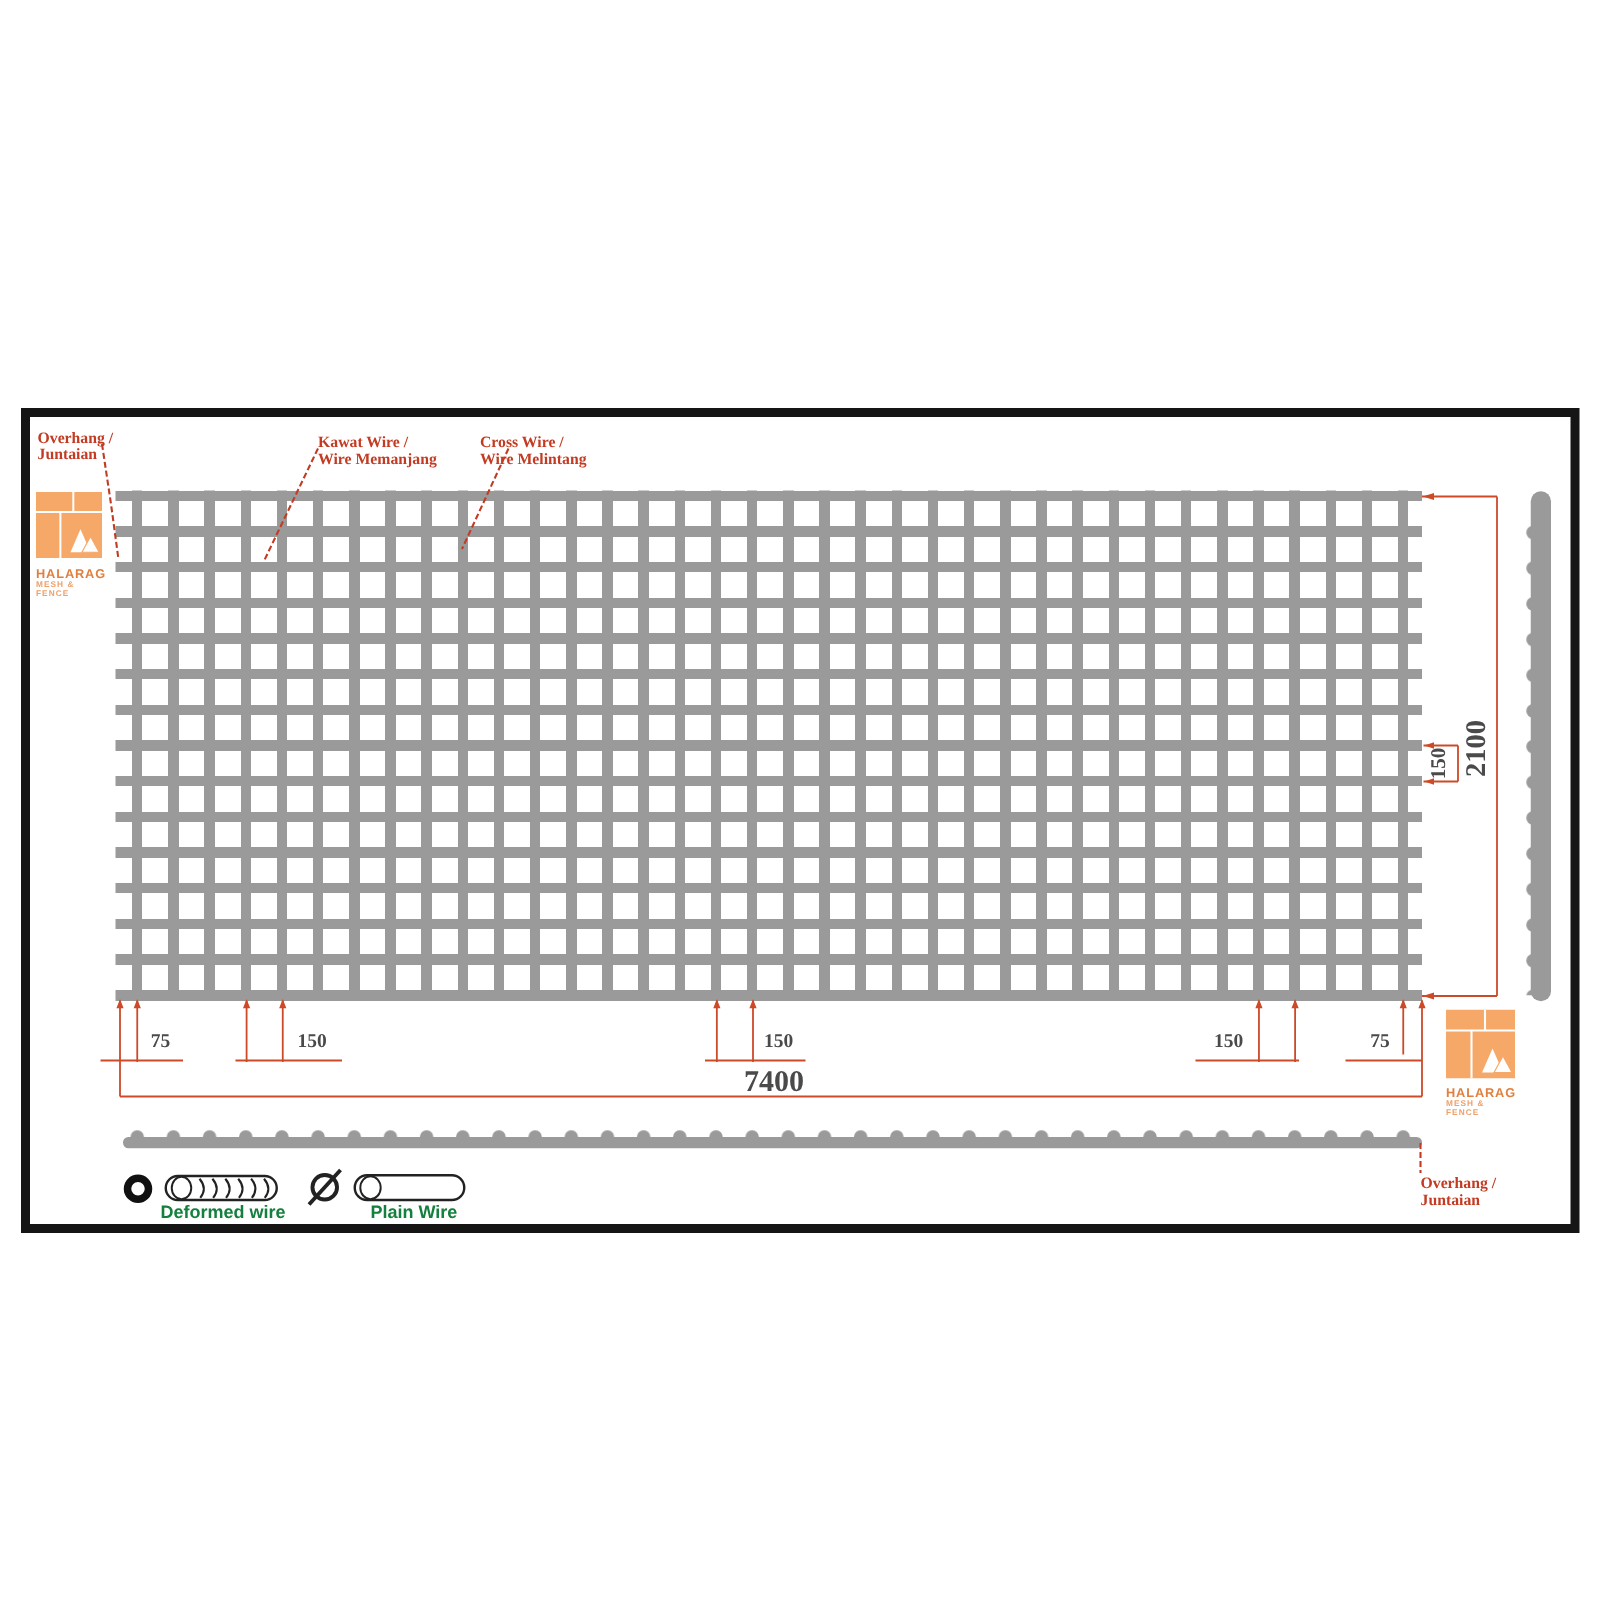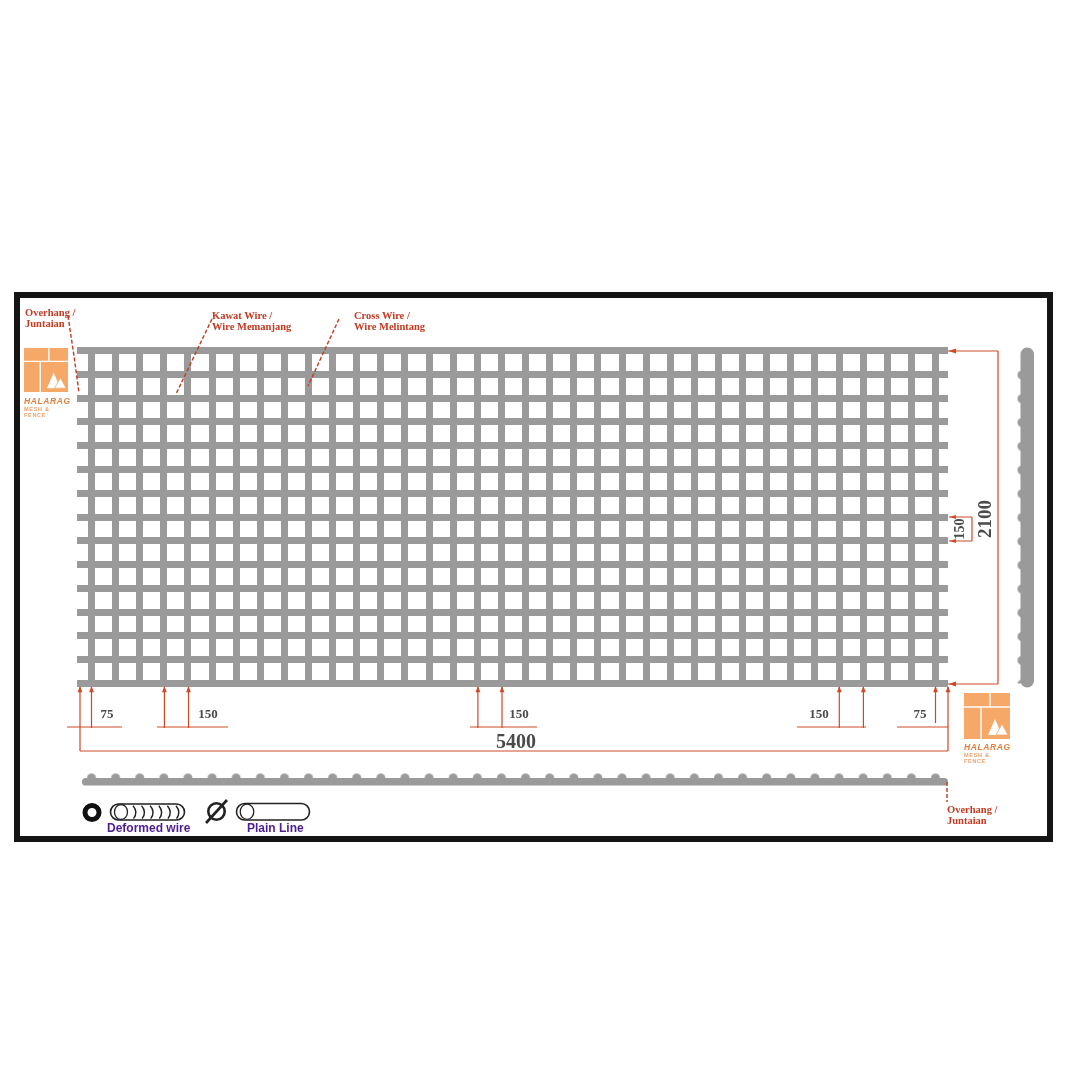--- a/index.html
+++ b/index.html
@@ -1,40 +1,40 @@
 <!DOCTYPE html>
 <html><head>
 <meta charset="utf-8">
 <style>
   html,body{margin:0;padding:0;background:#fff;}
   .page{position:relative;width:1080px;height:1060px;background:#fff;overflow:hidden;
-        font-family:"Liberation Sans",sans-serif;margin-top:20px;}
+        font-family:"Liberation Sans",sans-serif;}
   .abs{position:absolute;}
   .frame{left:14px;top:272px;width:1039px;height:550px;border:6px solid #151515;
          box-sizing:border-box;background:#fff;}
   
   .mesh-line-wires{left:77px;top:327px;width:871px;height:341px;
     background:repeating-linear-gradient(to bottom,#9a9a9a 0px,#9a9a9a 7px,transparent 7px,transparent 23.786px);}
   .mesh-cross-wires{left:88px;top:327px;width:852px;height:340px;
     background:repeating-linear-gradient(to right,#9a9a9a 0px,#9a9a9a 7px,transparent 7px,transparent 24.114px);}
   .overlay{left:0;top:0;width:1080px;height:1080px;}
   
   .ann{color:#c23b22;font-family:"Liberation Serif",serif;font-weight:bold;
        font-size:10.5px;line-height:11px;white-space:nowrap;}
   
   .dim{color:#4a4a4a;font-family:"Liberation Serif",serif;font-weight:bold;
        font-size:13px;text-align:center;white-space:nowrap;}
   .dim-big{font-size:20px;}
   .dim-v{transform:rotate(-90deg);transform-origin:center;}
   
   .logo{width:46px;text-align:left;}
-  .logo .word{color:#e08040;font-weight:bold;font-size:8.5px;letter-spacing:0.6px;line-height:9px;font-style:italic;}
+  .logo .word{color:#e08040;font-weight:bold;font-size:8.5px;letter-spacing:0.6px;line-height:9px;}
   .logo .tag{color:#eda06a;font-weight:bold;font-size:5.5px;letter-spacing:0.7px;line-height:6px;}
   
-  .leg{color:#4c1d95;font-weight:bold;font-size:12px;white-space:nowrap;}
+  .leg{color:#15803d;font-weight:bold;font-size:12px;white-space:nowrap;}
 </style>
 </head>
 <body>
 
 <div class="page">
 
   <div class="abs frame"></div>
 
   <div class="abs mesh-line-wires"></div>
   <div class="abs mesh-cross-wires"></div>
@@ -113,35 +113,35 @@
   </svg>
 
   <div class="abs ann" style="left:25px;top:287px;">
     <div>Overhang /</div>
     <div>Juntaian</div>
   </div>
   <div class="abs ann" style="left:212px;top:290px;">
     <div>Kawat Wire /</div>
     <div>Wire Memanjang</div>
   </div>
-  <div class="abs ann" style="left:354px;top:290px;">
+  <div class="abs ann" style="left:320px;top:290px;">
     <div>Cross Wire /</div>
     <div>Wire Melintang</div>
   </div>
   <div class="abs ann" style="left:947px;top:784px;">
     <div>Overhang /</div>
     <div>Juntaian</div>
   </div>
 
   <div class="abs dim" style="left:85px;top:686px;width:44px;">75</div>
   <div class="abs dim" style="left:186px;top:686px;width:44px;">150</div>
   <div class="abs dim" style="left:497px;top:686px;width:44px;">150</div>
   <div class="abs dim" style="left:797px;top:686px;width:44px;">150</div>
   <div class="abs dim" style="left:898px;top:686px;width:44px;">75</div>
-  <div class="abs dim dim-big" style="left:486px;top:710px;width:60px;">5400</div>
+  <div class="abs dim dim-big" style="left:486px;top:710px;width:60px;">7400</div>
   <div class="abs dim dim-v" style="left:955px;top:488px;width:60px;font-size:19px;">2100</div>
   <div class="abs dim dim-v" style="left:940px;top:501px;width:40px;font-size:14px;">150</div>
 
   <div class="abs logo" style="left:24px;top:327px;">
     <svg width="44" height="46" viewBox="0 0 46 46">
       <rect x="0" y="0" width="46" height="46" fill="#f6a869"></rect>
       <g stroke="#fff" stroke-width="1.4">
         <line x1="0" y1="14" x2="46" y2="14"></line>
         <line x1="17" y1="14" x2="17" y2="46"></line>
         <line x1="26" y1="0" x2="26" y2="14"></line>
@@ -162,15 +162,15 @@
         <line x1="26" y1="0" x2="26" y2="14"></line>
       </g>
       <path d="M24 42 L31 26 L38 42 Z" fill="#fff"></path>
       <path d="M32 42 L38 31 L44 42 Z" fill="#fff" stroke="#f6a869" stroke-width="0.8"></path>
     </svg>
     <div class="word">HALARAG</div>
     <div class="tag">MESH &amp; FENCE</div>
   </div>
 
   <div class="abs leg" style="left:107px;top:801px;">Deformed wire</div>
-  <div class="abs leg" style="left:247px;top:801px;">Plain Line</div>
+  <div class="abs leg" style="left:247px;top:801px;">Plain Wire</div>
 
 </div>
 
 </body></html>

